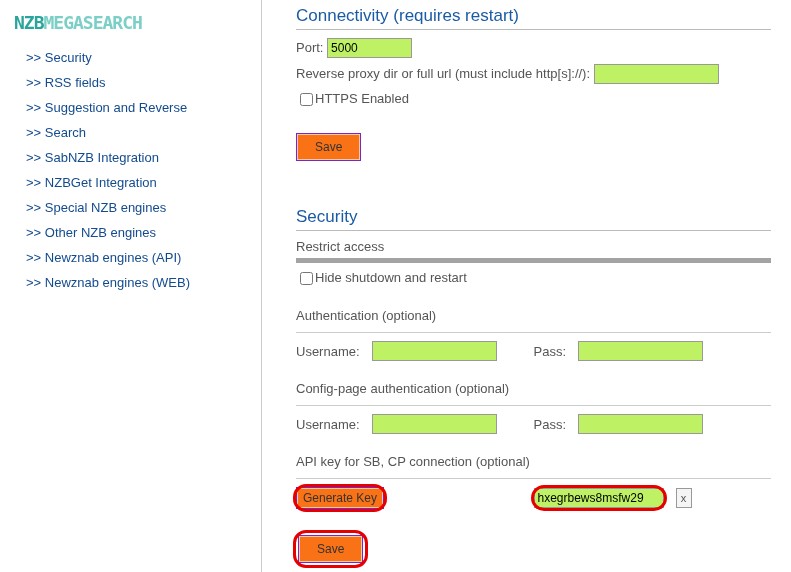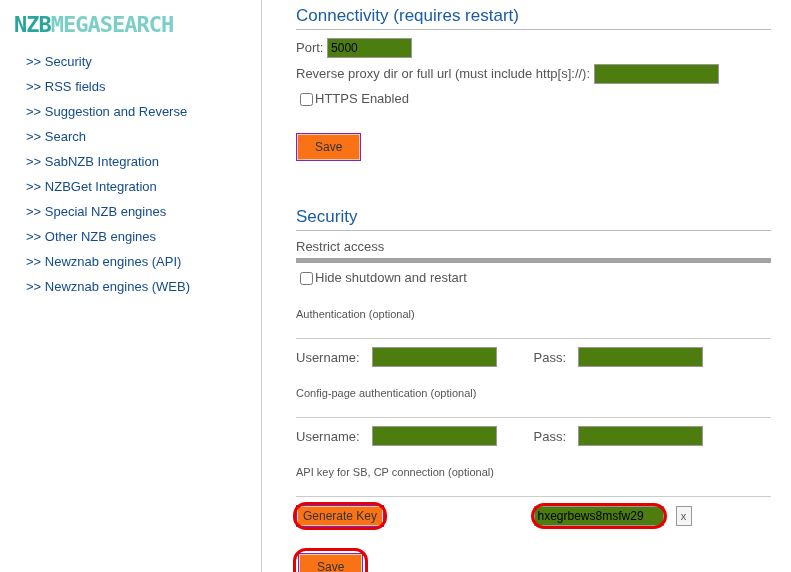--- a/index.html
+++ b/index.html
@@ -18,21 +18,21 @@
     width: 262px;
     padding: 6px 0 0 0;
     border-right: 1px solid #ccc;
   }
   .logo {
     margin: 6px 0 12px 14px;
   }
   .logo-text {
     font-family: monospace;
     font-weight: bold;
-    font-size: 22px;
+    font-size: 18px;
     letter-spacing: -1px;
   }
   .logo-nzb { color: #2aa59c; }
   .logo-mega { color: #7bcfc6; }
   .nav { padding-left: 6px; }
   .nav-item {
     color: #134b8f;
     padding: 5px 2px 5px 20px;
     cursor: pointer;
     font-size: 13px;
@@ -59,42 +59,42 @@
   .row {
     margin: 6px 0;
     color: #555;
     font-size: 13px;
   }
   .row input[type="text"] {
     border: 1px solid #999;
     height: 20px;
     font-size: 12px;
     padding: 1px 3px;
-    background: #4d7c0f;
+    background: #bef264;
   }
   .row input[type="checkbox"] {
     vertical-align: middle;
     margin-right: 2px;
   }
   .btn {
     background: #f97316;
     border: 1px solid #6d28d9;
     box-shadow: inset 0 0 0 1px rgba(255,255,255,0.6);
     padding: 6px 18px;
     font-size: 12px;
     cursor: pointer;
     color: #333;
   }
   .gap { height: 18px; }
   .biggap { height: 46px; }
   .sub-h {
     color: #555;
-    font-size: 11px;
+    font-size: 13px;
     border-bottom: 1px solid #ccc;
-    padding-bottom: 18px;
+    padding-bottom: 9px;
     margin: 20px 0 8px 0;
   }
   .twocol { display: flex; }
   .twocol .col { flex: 1; display: flex; align-items: center; gap: 12px; }
   .hl {
     outline: 3px solid #e60000;
     display: inline-block;
     border-radius: 10px;
   }
   input.wide { width: 125px; }

